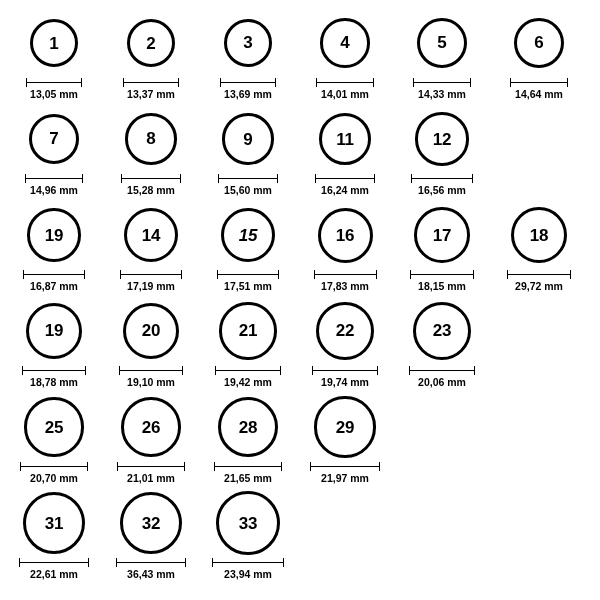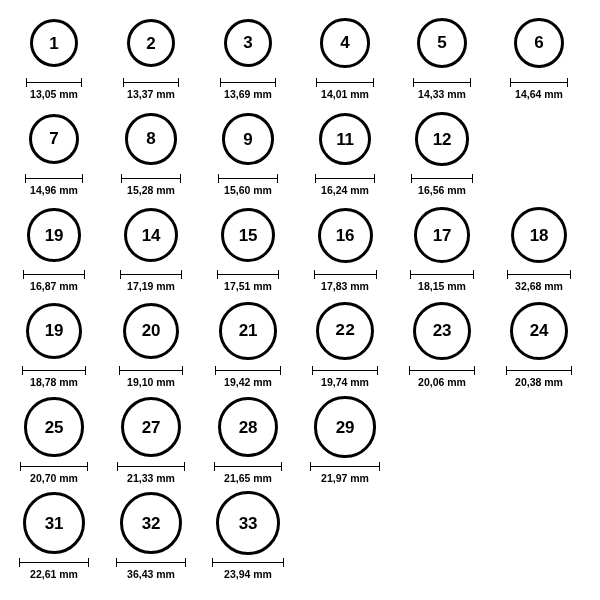--- a/index.html
+++ b/index.html
@@ -266,21 +266,21 @@
         </div>
         <div class="dim" style="width: 62.1px;">
           <div class="dim-line"></div>
           <div class="dim-tick left"></div>
           <div class="dim-tick right"></div>
         </div>
         <div class="mm-label">17,19 mm</div>
       </div>
       <div class="cell">
         <div class="ring-wrap">
-          <div class="ring" style="width: 54.6px; height: 54.6px;">
+          <div class="ring" style="width: 54.6px; height: 54.6px; font-style: italic;">
             <span class="ring-number">15</span>
           </div>
         </div>
         <div class="dim" style="width: 62.6px;">
           <div class="dim-line"></div>
           <div class="dim-tick left"></div>
           <div class="dim-tick right"></div>
         </div>
         <div class="mm-label">17,51 mm</div>
       </div>
@@ -314,21 +314,21 @@
         <div class="ring-wrap">
           <div class="ring" style="width: 56px; height: 56px;">
             <span class="ring-number">18</span>
           </div>
         </div>
         <div class="dim" style="width: 64px;">
           <div class="dim-line"></div>
           <div class="dim-tick left"></div>
           <div class="dim-tick right"></div>
         </div>
-        <div class="mm-label">32,68 mm</div>
+        <div class="mm-label">29,72 mm</div>
       </div>
     </div>
     <div class="row">
       <div class="cell">
         <div class="ring-wrap">
           <div class="ring" style="width: 56.4px; height: 56.4px;">
             <span class="ring-number">19</span>
           </div>
         </div>
         <div class="dim" style="width: 64.4px;">
@@ -359,21 +359,21 @@
         </div>
         <div class="dim" style="width: 65.4px;">
           <div class="dim-line"></div>
           <div class="dim-tick left"></div>
           <div class="dim-tick right"></div>
         </div>
         <div class="mm-label">19,42 mm</div>
       </div>
       <div class="cell">
         <div class="ring-wrap">
-          <div class="ring" style="width: 57.8px; height: 57.8px; font-family: Liberation Mono, monospace;">
+          <div class="ring" style="width: 57.8px; height: 57.8px;">
             <span class="ring-number">22</span>
           </div>
         </div>
         <div class="dim" style="width: 65.8px;">
           <div class="dim-line"></div>
           <div class="dim-tick left"></div>
           <div class="dim-tick right"></div>
         </div>
         <div class="mm-label">19,74 mm</div>
       </div>
@@ -383,60 +383,47 @@
             <span class="ring-number">23</span>
           </div>
         </div>
         <div class="dim" style="width: 66.3px;">
           <div class="dim-line"></div>
           <div class="dim-tick left"></div>
           <div class="dim-tick right"></div>
         </div>
         <div class="mm-label">20,06 mm</div>
       </div>
-      <div class="cell">
-        <div class="ring-wrap">
-          <div class="ring" style="width: 58.8px; height: 58.8px;">
-            <span class="ring-number">24</span>
-          </div>
-        </div>
-        <div class="dim" style="width: 66.8px;">
-          <div class="dim-line"></div>
-          <div class="dim-tick left"></div>
-          <div class="dim-tick right"></div>
-        </div>
-        <div class="mm-label">20,38 mm</div>
-      </div>
     </div>
     <div class="row">
       <div class="cell">
         <div class="ring-wrap">
           <div class="ring" style="width: 59.2px; height: 59.2px;">
             <span class="ring-number">25</span>
           </div>
         </div>
         <div class="dim" style="width: 67.2px;">
           <div class="dim-line"></div>
           <div class="dim-tick left"></div>
           <div class="dim-tick right"></div>
         </div>
         <div class="mm-label">20,70 mm</div>
       </div>
       <div class="cell">
         <div class="ring-wrap">
-          <div class="ring" style="width: 60.2px; height: 60.2px;">
-            <span class="ring-number">27</span>
-          </div>
-        </div>
-        <div class="dim" style="width: 68.2px;">
-          <div class="dim-line"></div>
-          <div class="dim-tick left"></div>
-          <div class="dim-tick right"></div>
-        </div>
-        <div class="mm-label">21,33 mm</div>
+          <div class="ring" style="width: 59.7px; height: 59.7px;">
+            <span class="ring-number">26</span>
+          </div>
+        </div>
+        <div class="dim" style="width: 67.7px;">
+          <div class="dim-line"></div>
+          <div class="dim-tick left"></div>
+          <div class="dim-tick right"></div>
+        </div>
+        <div class="mm-label">21,01 mm</div>
       </div>
       <div class="cell">
         <div class="ring-wrap">
           <div class="ring" style="width: 60.6px; height: 60.6px;">
             <span class="ring-number">28</span>
           </div>
         </div>
         <div class="dim" style="width: 68.6px;">
           <div class="dim-line"></div>
           <div class="dim-tick left"></div>

